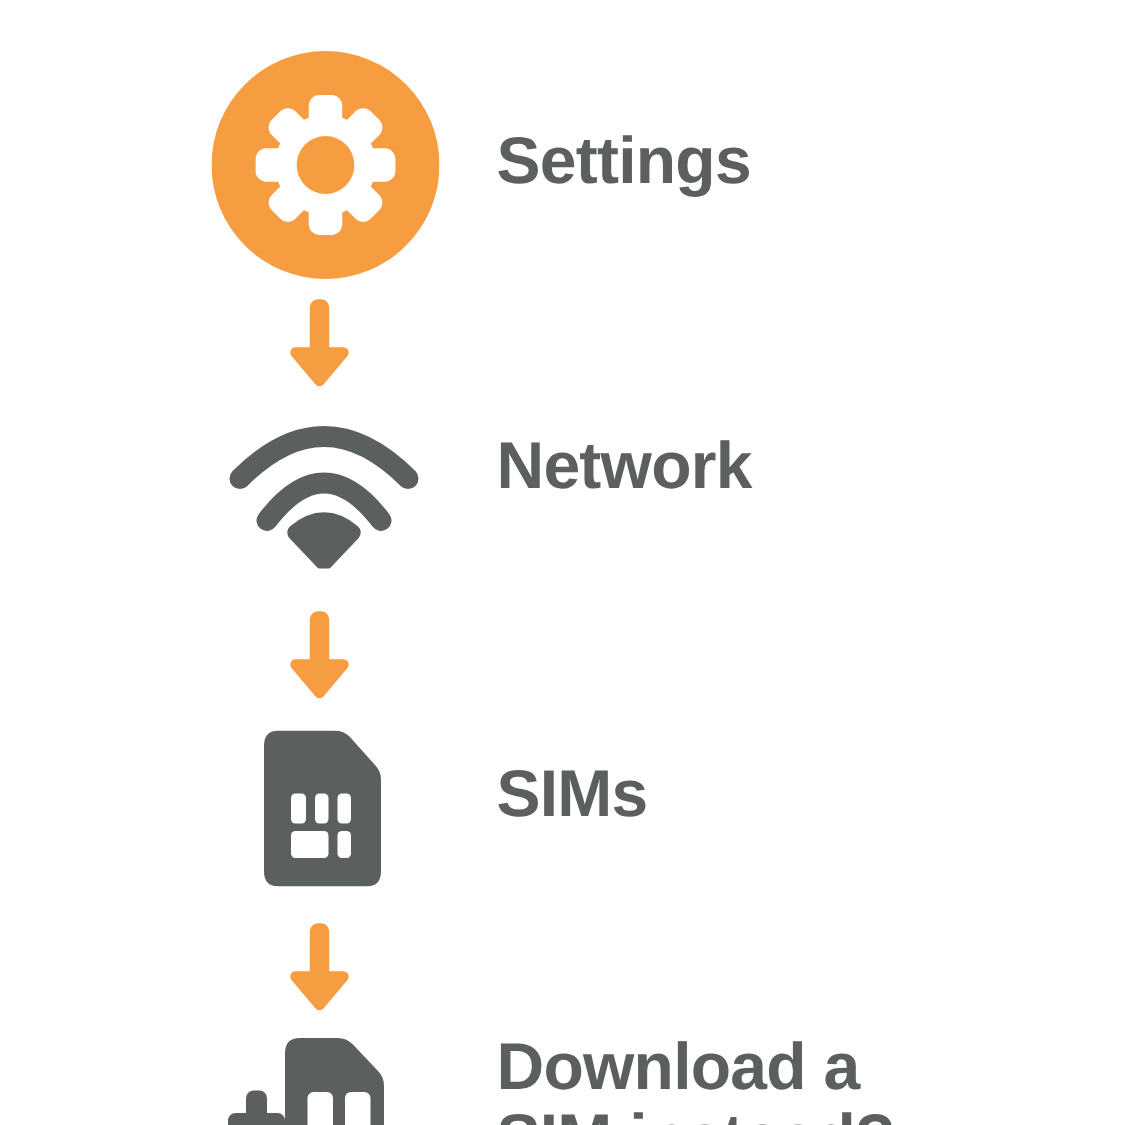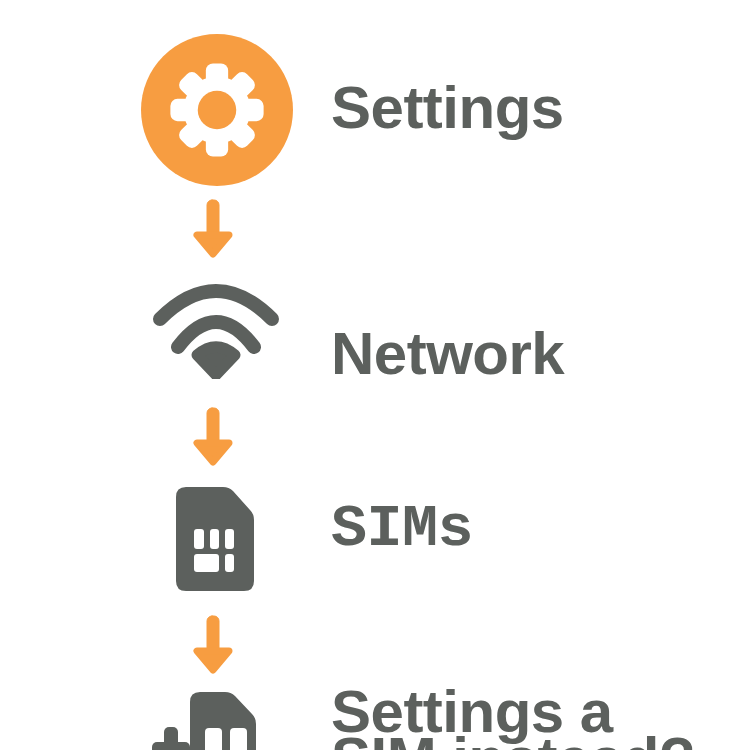--- a/index.html
+++ b/index.html
@@ -14,21 +14,21 @@
     overflow: hidden;
     background: #ffffff;
     font-family: "Liberation Sans", sans-serif;
   }
   .abs { position: absolute; }
   .label {
     position: absolute;
     left: 331px;
     color: var(--gray, #5C605D);
     font-weight: 700;
-    font-size: 60px;
+    font-size: 44px;
     line-height: 47px;
     letter-spacing: -0.5px;
     white-space: nowrap;
   }
   .label span { display: block; }
   svg { display: block; }
 </style>
 </head>
 <body>
 
@@ -66,21 +66,21 @@
 
   <div class="abs" style="left:152px; top:279px;">
     <svg width="128" height="100" viewBox="0 0 128 100">
       <g stroke="var(--gray, #5C605D)" stroke-width="14" stroke-linecap="round" fill="none">
         <path d="M8 40 Q64 -16 120 40"></path>
         <path d="M26 68 Q64 18 102 68"></path>
       </g>
       <path d="M64 96 L45 76 Q64 60 83 76 Z" fill="var(--gray, #5C605D)" stroke="var(--gray, #5C605D)" stroke-width="11" stroke-linejoin="round"></path>
     </svg>
   </div>
-  <div class="label" style="top:287px;margin-top:43px;">
+  <div class="label" style="top:287px;">
     <span>Network</span>
   </div>
 
   <div class="abs" style="left:191px; top:404px;">
     <svg width="44" height="64" viewBox="0 0 44 64">
       <g fill="var(--accent, #F79D41)" stroke="var(--accent, #F79D41)" stroke-linejoin="round" stroke-linecap="round">
         <rect x="16" y="4" width="12" height="38" rx="5"></rect>
         <polygon points="6,39 38,39 22,58" stroke-width="7"></polygon>
       </g>
     </svg>
@@ -91,21 +91,21 @@
       <path d="M10 0 H47 Q53 0 57 4 L74 23 Q78 27 78 33 V94 Q78 104 68 104 H10 Q0 104 0 94 V10 Q0 0 10 0 Z" fill="var(--gray, #5C605D)"></path>
       <g fill="#ffffff">
         <rect x="18" y="42" width="10" height="20" rx="3"></rect>
         <rect x="34" y="42" width="9" height="20" rx="3"></rect>
         <rect x="49" y="42" width="9" height="20" rx="3"></rect>
         <rect x="18" y="67" width="25" height="18" rx="3"></rect>
         <rect x="49" y="67" width="9" height="18" rx="3"></rect>
       </g>
     </svg>
   </div>
-  <div class="label" style="top:506px;font-family:Liberation Mono, monospace;">
+  <div class="label" style="top:506px;">
     <span>SIMs</span>
   </div>
 
   <div class="abs" style="left:191px; top:612px;">
     <svg width="44" height="64" viewBox="0 0 44 64">
       <g fill="var(--accent, #F79D41)" stroke="var(--accent, #F79D41)" stroke-linejoin="round" stroke-linecap="round">
         <rect x="16" y="4" width="12" height="38" rx="5"></rect>
         <polygon points="6,39 38,39 22,58" stroke-width="7"></polygon>
       </g>
     </svg>
@@ -118,17 +118,17 @@
         <rect x="57" y="36" width="17" height="26" rx="4"></rect>
         <rect x="82" y="36" width="17" height="26" rx="4"></rect>
       </g>
       <g fill="var(--gray, #5C605D)">
         <rect x="16" y="35" width="14" height="26" rx="5"></rect>
         <rect x="4" y="50" width="38" height="14" rx="5"></rect>
       </g>
     </svg>
   </div>
   <div class="label" style="top:688px;">
-    <span>Settings a</span>
+    <span>Download a</span>
     <span>SIM instead?</span>
   </div>
 
 </div>
 
 </body></html>

